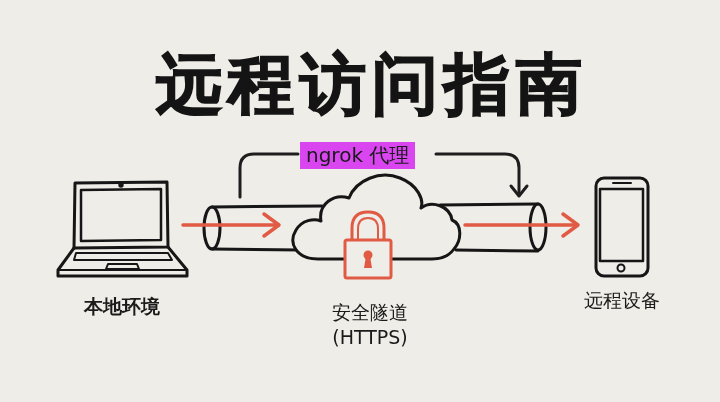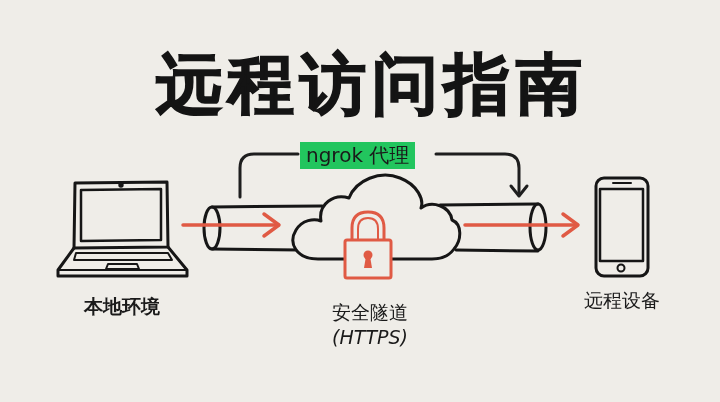--- a/index.html
+++ b/index.html
@@ -16,21 +16,21 @@
     letter-spacing: 6px; color: #141414; padding-left: 12px;
     -webkit-text-stroke: 1.5px #141414;
   }
   svg.diagram { position: absolute; left: 0; top: 0; }
   .label {
     position: absolute; font-size: 19px; color: #1a1a1a; text-align: center;
     white-space: nowrap;
   }
   .proxy-label {
     position: absolute; left: 300px; top: 142px; font-size: 20px;
-    color: #1a1a1a; white-space: nowrap; background: #22c55e; padding: 0 6px;
+    color: #1a1a1a; white-space: nowrap; background: #d946ef; padding: 0 6px;
   }
 </style>
 </head>
 <body>
 
 <div class="title">远程访问指南</div>
 
 <svg class="diagram" width="720" height="402" viewBox="0 0 720 402">
 
   <g fill="none" stroke="#1e1e1e" stroke-width="3" stroke-linecap="round" stroke-linejoin="round">
@@ -89,15 +89,15 @@
     <path d="M613 183 L631 183" stroke-width="2"></path>
     <circle cx="621" cy="268" r="3.5" stroke-width="2"></circle>
   </g>
 </svg>
 
 <div class="proxy-label">ngrok 代理</div>
 
 <div class="label" style="left:62px; top:294px; width:120px;font-weight:bold;">本地环境</div>
 
 <div class="label" style="left:310px; top:300px; width:120px;font-family:Liberation Serif, serif;">安全隧道</div>
-<div class="label" style="left:310px; top:326px; width:120px;font-style:italic;">(HTTPS)</div>
+<div class="label" style="left:310px; top:326px; width:120px;">(HTTPS)</div>
 
 <div class="label" style="left:562px; top:288px; width:120px;">远程设备</div>
 
 </body></html>

